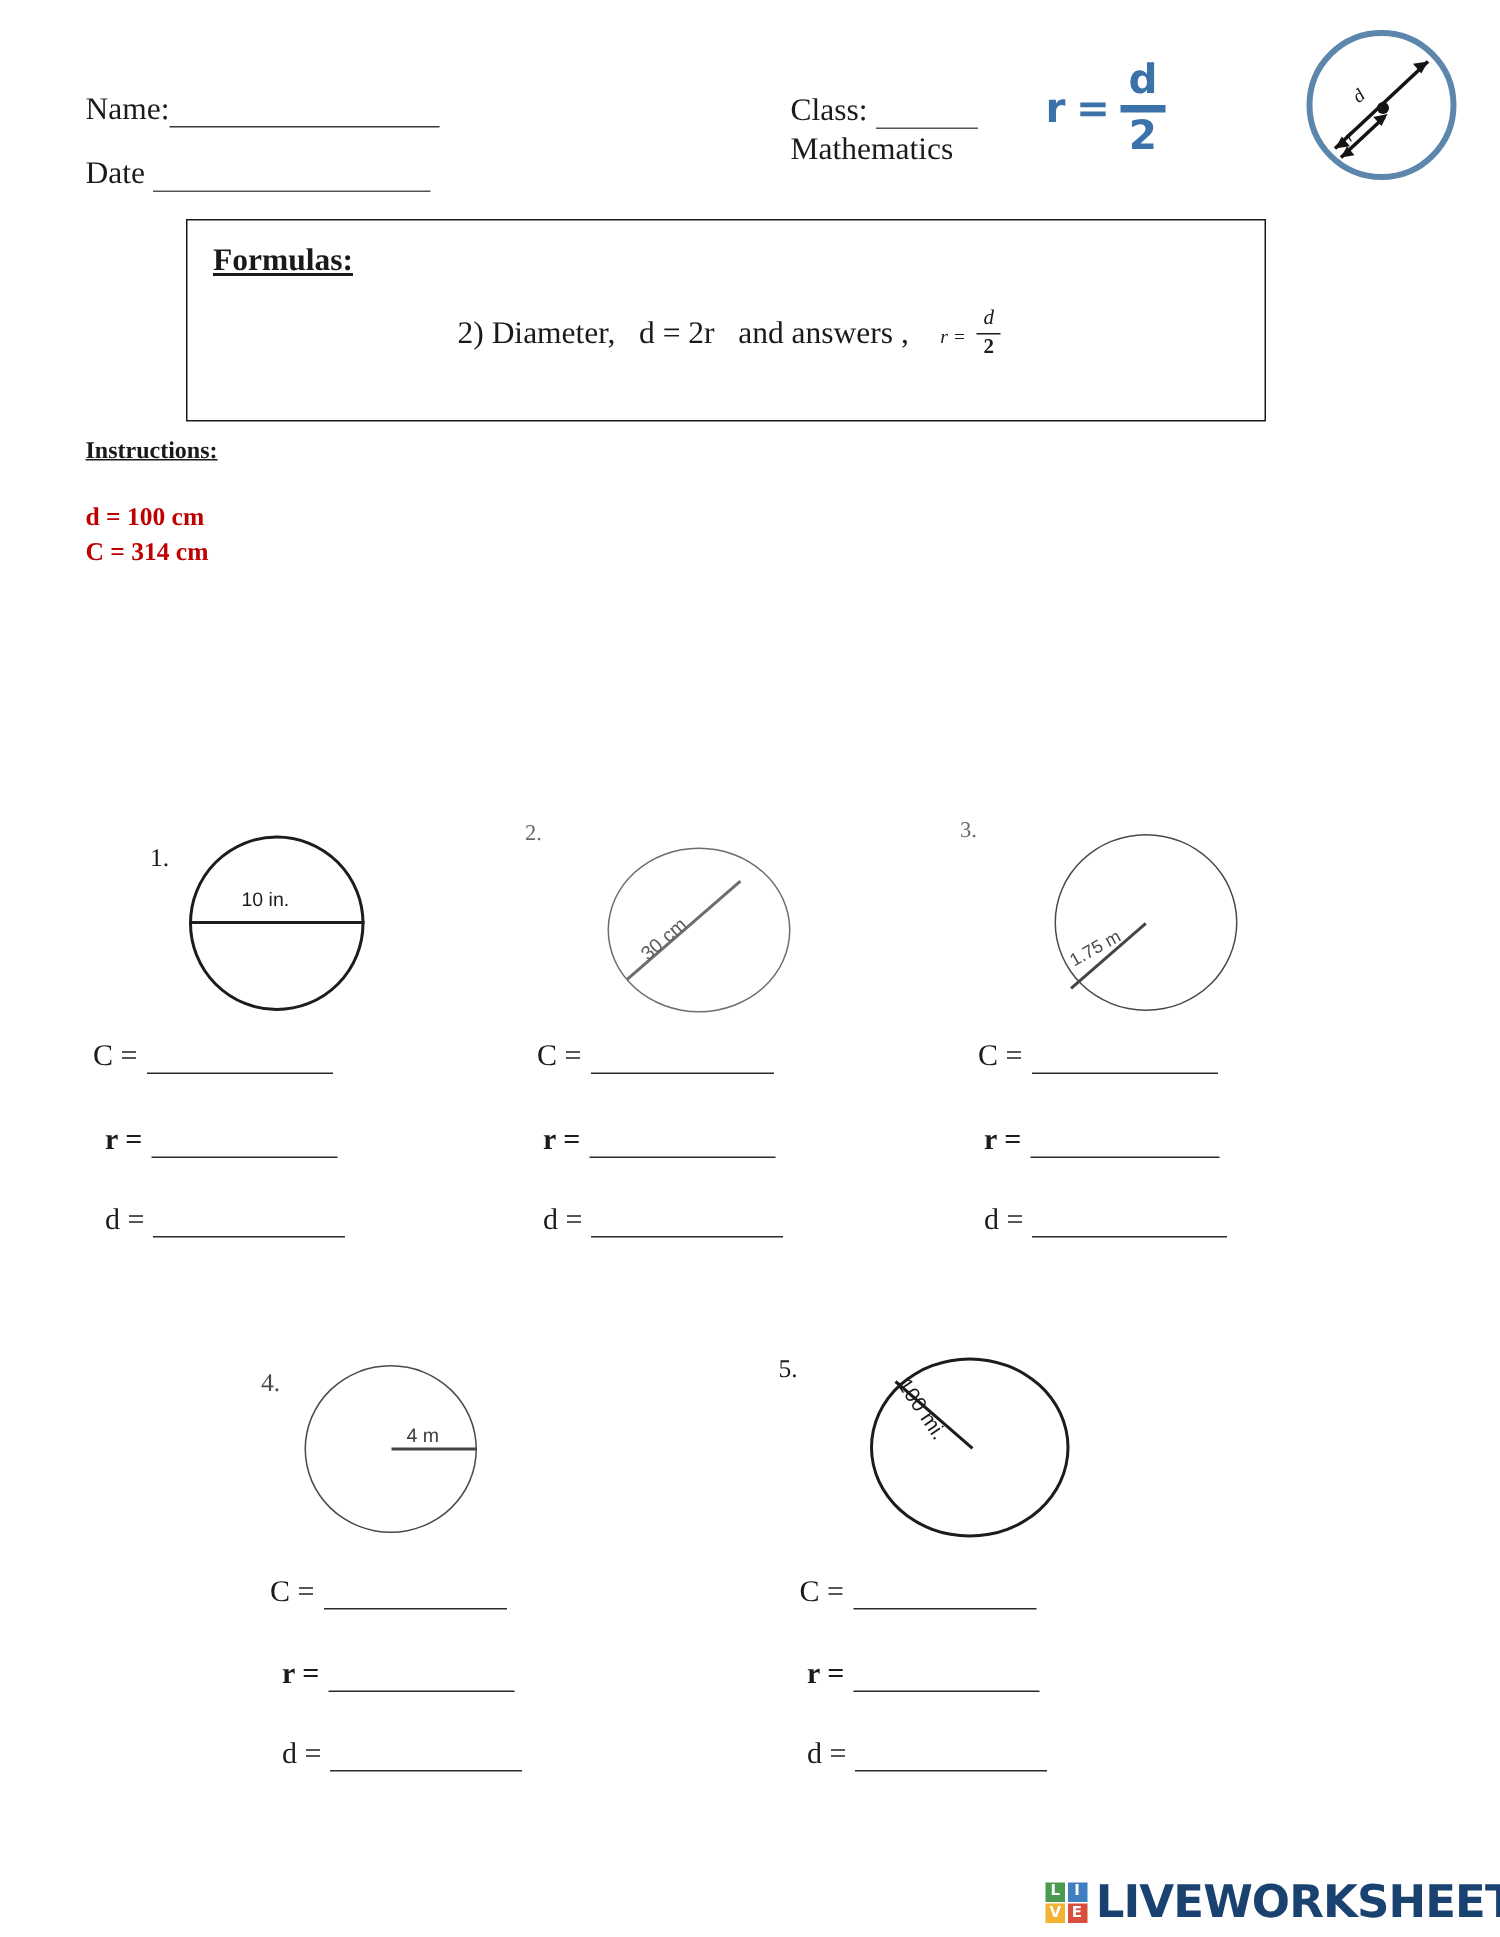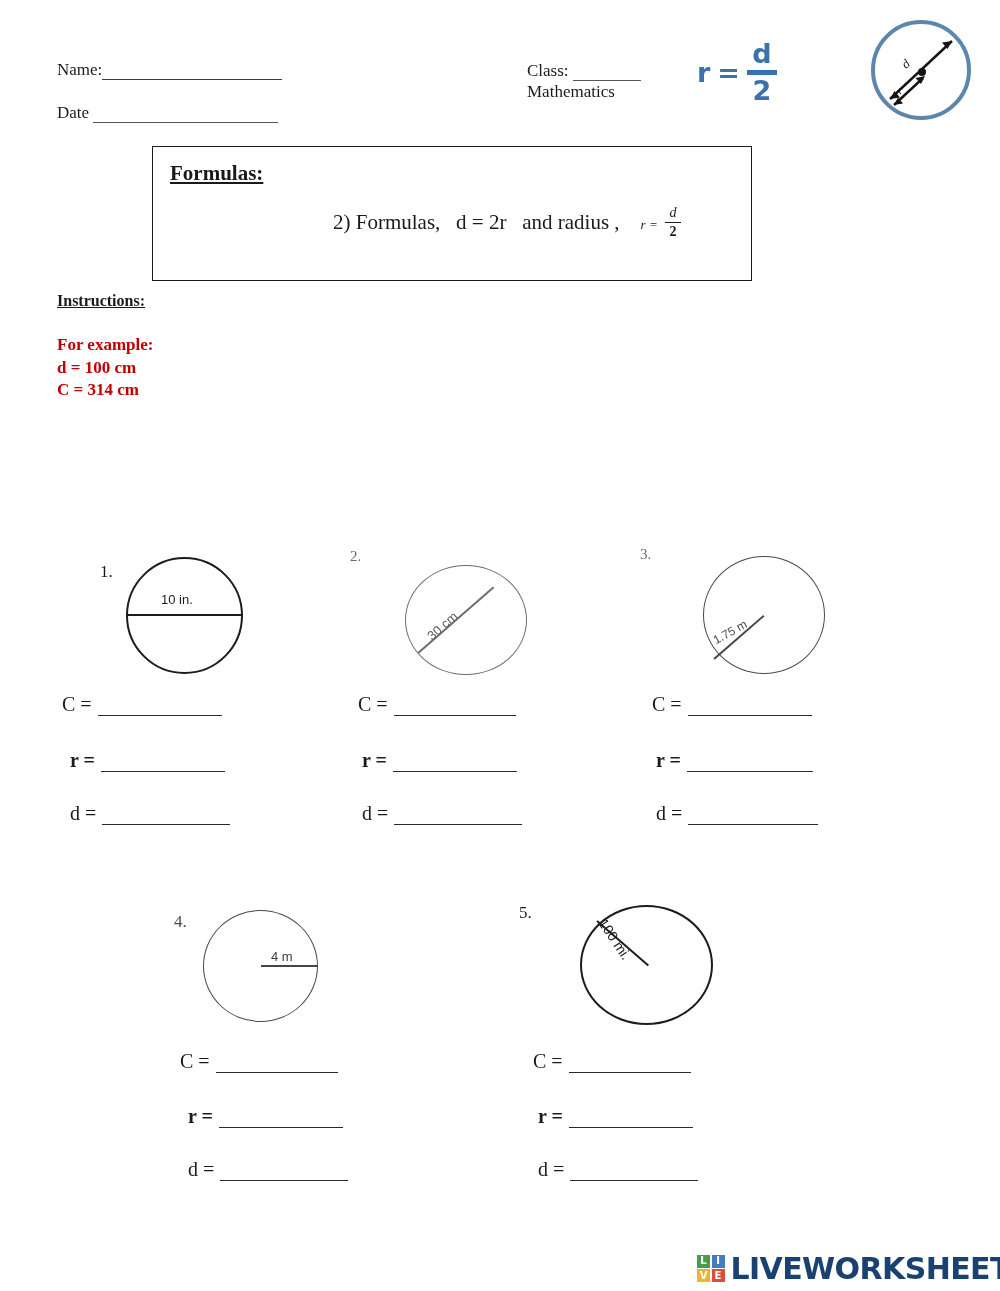--- a/index.html
+++ b/index.html
@@ -13,21 +13,21 @@
     position: relative;
     font-family: "Liberation Serif", "DejaVu Serif", serif;
     color: #1a1a1a;
     overflow: hidden;
   }
 
   .abs { position: absolute; }
 
   
   .field-label {
-    font-size: 17px;
+    font-size: 21px;
     color: #1b1b1b;
     white-space: nowrap;
   }
   .rule {
     display: inline-block;
     border-bottom: 1.4px solid #3a3a3a;
     vertical-align: bottom;
     height: 14px;
   }
   .rule.thin { border-bottom: 1.2px solid #555; }
@@ -60,22 +60,22 @@
     background: #3b72aa;
     margin: 2px 0;
   }
   #blue-formula .frac .den { font-size: 27px; }
 
   
   #circle-diagram { left: 868px; top: 17px; width: 106px; height: 106px; }
 
   
   #formulas-box {
-    left: 152px; top: 146px;
-    width: 600px; height: 135px;
+    left: 124px; top: 146px;
+    width: 720px; height: 135px;
     border: 1.6px solid #1a1a1a;
     box-sizing: border-box;
   }
   #formulas-title {
     position: absolute;
     left: 17px; top: 14px;
     font-size: 21px;
     font-weight: bold;
     text-decoration: underline;
   }
@@ -231,36 +231,35 @@
     <text x="32" y="78" font-family="DejaVu Serif, serif" font-style="italic" font-size="10" fill="#141414" transform="rotate(-42 32 78)">r</text>
   </svg>
 </div>
 
 <div class="abs" id="formulas-box">
   <div id="formulas-title">Formulas:</div>
 
 
   <div class="formula-line-2">
     <span>2)</span>
-    <span>Formulas,</span>
+    <span>Diameter,</span>
     &nbsp;&nbsp;<span>d = 2r</span>
-    &nbsp;&nbsp;<span>and radius ,</span>
+    &nbsp;&nbsp;<span>and answers ,</span>
     &nbsp;&nbsp;&nbsp;<span class="rsym">r =</span>
     <span class="inline-frac">
       <span class="n">d</span>
       <span class="b"></span>
       <span class="d">2</span>
     </span>
   </div>
 </div>
 
 <div class="abs" id="instructions-heading">Instructions:</div>
 
 <div class="abs" id="instructions-body">
-  <div class="red">For example:</div>
   <div class="red">d = 100 cm</div>
   <div class="red">C = 314 cm</div>
 </div>
 
 <div class="problem" style="left:0px; top:0px;">
   <div class="prob-num" style="left:100px; top:562px;">1.</div>
   <div class="circ dark" style="left:126px; top:557px; width:117px; height:117px;"></div>
 
   <div class="seg" style="left:126px; top:614px; width:117px; height:2.4px;"></div>
   <div class="seg-label" style="left:161px; top:592px; font-size:13px; color:#1c1c1c;">10 in.</div>

